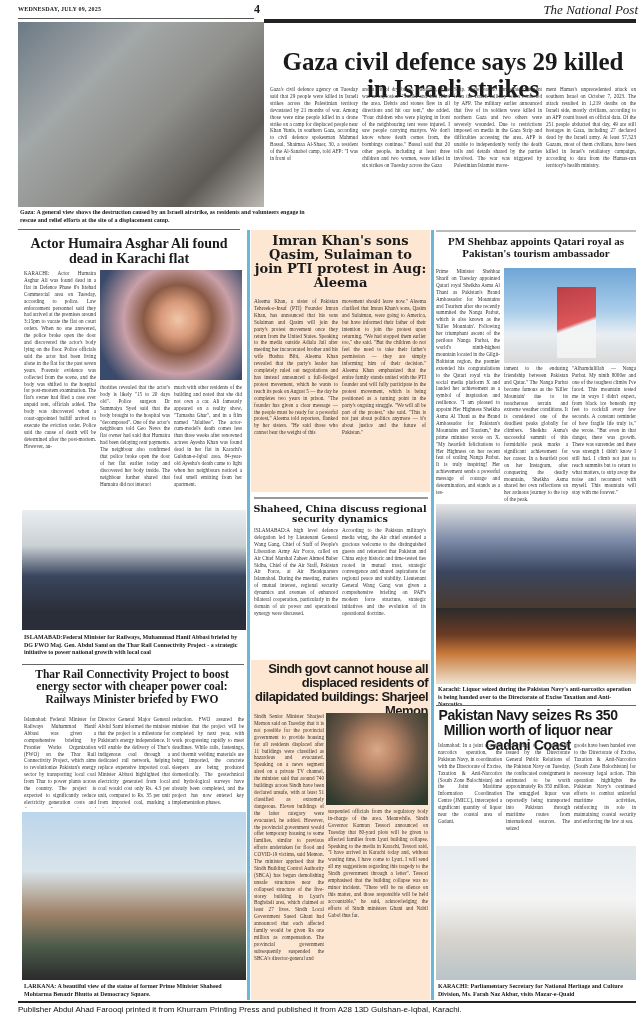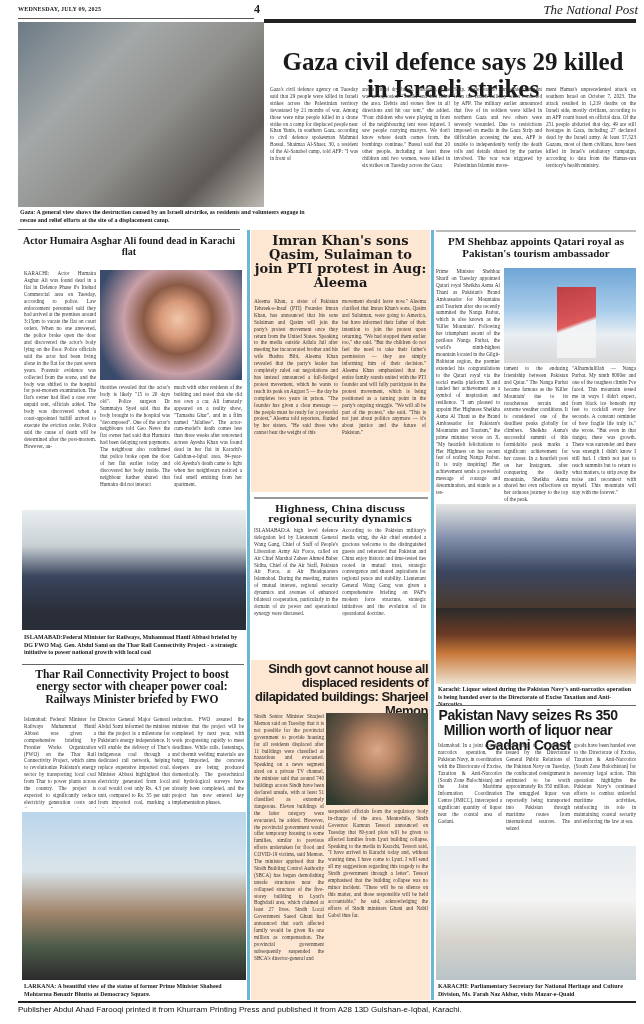--- a/index.html
+++ b/index.html
@@ -45,21 +45,21 @@
 <div class="abs caption" style="left:20px;top:209px;width:300px;">Gaza: A general view shows the destruction caused by an Israeli airstrike, as residents and volunteers engage in rescue and relief efforts at the site of a displacement camp.</div>
 <div class="abs headline" style="left:270px;top:25px;width:366px;font-size:25px;margin-top:23px;">Gaza civil defence says 29 killed in Israeli strikes</div>
 <div class="cols">
   <div class="col" style="left:270px;top:86px;width:88px;height:142px;">Gaza's civil defence agency on Tuesday said that 29 people were killed in Israeli strikes across the Palestinian territory devastated by 21 months of war. Among those were nine people killed in a drone strike on a camp for displaced people near Khan Yunis, in southern Gaza, according to civil defence spokesman Mahmud Bassal. Shaimaa Al-Shaer, 30, a resident of the Al-Sanabel camp, told AFP: "I was in front of</div>
   <div class="col" style="left:362px;top:86px;width:88px;height:142px;">and a bit of dry bread. Suddenly, there was an explosion. "Smoke and dust filled the area. Debris and stones flew in all directions and hit our tent," she added. "Four children who were playing in front of the neighbouring tent were injured. I saw people carrying martyrs. We don't know where death comes from, the bombings continue." Bassal said that 20 other people, including at least three children and two women, were killed in six strikes on Tuesday across the Gaza</div>
   <div class="col" style="left:454px;top:86px;width:88px;height:142px;">Strip. There was no immediate comment from the Israeli military when contacted by AFP. The military earlier announced that five of its soldiers were killed in northern Gaza and two others were severely wounded. Due to restrictions imposed on media in the Gaza Strip and difficulties accessing the area, AFP is unable to independently verify the death tolls and details shared by the parties involved. The war was triggered by Palestinian Islamist move-</div>
   <div class="col" style="left:546px;top:86px;width:90px;height:142px;">ment Hamas's unprecedented attack on southern Israel on October 7, 2023. The attack resulted in 1,219 deaths on the Israeli side, mostly civilians, according to an AFP count based on official data. Of the 251 people abducted that day, 49 are still hostages in Gaza, including 27 declared dead by the Israeli army. At least 57,523 Gazans, most of them civilians, have been killed in Israel's retaliatory campaign, according to data from the Hamas-run territory's health ministry.</div>
 </div>
 <div class="hrule" style="left:18px;top:229px;width:222px;"></div>
 
-<div class="abs headline" style="left:18px;top:236px;width:222px;font-size:10px;">Actor Humaira Asghar Ali found dead in Karachi flat</div>
+<div class="abs headline" style="left:18px;top:236px;width:222px;font-size:14px;">Actor Humaira Asghar Ali found dead in Karachi flat</div>
 <div class="abs photo photo-actor" style="left:100px;top:270px;width:142px;height:110px;"></div>
 <div class="cols">
   <div class="col" style="left:24px;top:270px;width:72px;height:238px;">KARACHI: Actor Humaira Asghar Ali was found dead in a flat in Defence Phase 6's Ittehad Commercial area on Tuesday, according to police. Law enforcement personnel said they had arrived at the premises around 3:15pm to vacate the flat on court orders. When no one answered, the police broke open the door and discovered the actor's body lying on the floor. Police officials said the actor had been living alone in the flat for the past seven years. Forensic evidence was collected from the scene, and the body was shifted to the hospital for post-mortem examination. The flat's owner had filed a case over unpaid rent, officials added. The body was discovered when a court-appointed bailiff arrived to execute the eviction order. Police said the cause of death will be determined after the post-mortem. However, au-</div>
   <div class="col" style="left:100px;top:384px;width:70px;height:124px;">thorities revealed that the actor's body is likely "15 to 20 days old". Police surgeon Dr Summaiya Syed said that the body brought to the hospital was "decomposed". One of the actor's neighbours told Geo News the flat owner had said that Humaira had been delaying rent payments. The neighbour also confirmed that police broke open the door of her flat earlier today and discovered her body inside. The neighbour further shared that Humaira did not interact</div>
   <div class="col" style="left:174px;top:384px;width:68px;height:124px;">much with other residents of the building and noted that she did not own a car. Ali famously appeared on a reality show, "Tamasha Ghar", and in a film named "Jalaibee". The actor-cum-model's death comes less than three weeks after renowned actress Ayesha Khan was found dead in her flat in Karachi's Gulshan-e-Iqbal area. 84-year-old Ayesha's death came to light when her neighbours noticed a foul smell emitting from her apartment.</div>
 </div>
 
 <div class="vrule-blue" style="left:247px;top:230px;height:770px;"></div>
 <div class="vrule-blue" style="left:431px;top:230px;height:770px;"></div>
 
@@ -83,21 +83,21 @@
 <div class="abs caption" style="left:24px;top:634px;width:222px;">ISLAMABAD:Federal Minister for Railways, Muhammad Hanif Abbasi briefed by DG FWO Maj. Gen. Abdul Sami on the Thar Rail Connectivity Project - a strategic initiative to power national growth with local coal</div>
 <div class="hrule" style="left:22px;top:664px;width:222px;"></div>
 <div class="abs headline" style="left:18px;top:668px;width:228px;font-size:11.5px;">Thar Rail Connectivity Project to boost energy sector with cheaper power coal: Railways Minister briefed by FWO</div>
 <div class="cols">
   <div class="col" style="left:24px;top:716px;width:72px;height:92px;">Islamabad: Federal Minister for Railways Muhammad Hanif Abbasi was given a comprehensive briefing by Frontier Works Organization (FWO) on the Thar Rail Connectivity Project, which aims to revolutionize Pakistan's energy sector by transporting local coal from Thar to power plants across the country. The project is expected to significantly reduce electricity generation costs and decrease reliance on imported coal. During the meeting, FWO</div>
   <div class="col" style="left:98px;top:716px;width:72px;height:92px;">Director General Major General Abdul Sami informed the minister that the project is a milestone for Pakistan's energy independence. It will enable the delivery of Thar's indigenous coal through a dedicated rail network, helping replace expensive imported coal. Minister Abbasi highlighted that electricity generated from local coal would cost only Rs. 4.3 per unit, compared to Rs. 35 per unit from imported coal, marking a substantial cost</div>
   <div class="col" style="left:172px;top:716px;width:72px;height:92px;">reduction. FWO assured the minister that the project will be completed by next year, with work progressing rapidly to meet deadlines. While rails, fastenings, and thermit welding materials are being imported, the concrete sleepers are being produced domestically. The geotechnical and hydrological surveys have already been completed, and the project has now entered key implementation phases.</div>
 </div>
 
 <div class="hrule" style="left:254px;top:497px;width:174px;height:2px;background:#999;"></div>
-<div class="abs headline" style="left:252px;top:504px;width:176px;font-size:9.5px;font-family:'DejaVu Serif',serif;">Highness, China discuss regional security dynamics</div>
+<div class="abs headline" style="left:252px;top:504px;width:176px;font-size:9.5px;font-family:'DejaVu Serif',serif;">Shaheed, China discuss regional security dynamics</div>
 <div class="cols">
   <div class="col" style="left:254px;top:527px;width:84px;height:130px;">ISLAMABAD:A high level defence delegation led by Lieutenant General Wang Gang, Chief of Staff of People's Liberation Army Air Force, called on Air Chief Marshal Zaheer Ahmed Baber Sidhu, Chief of the Air Staff, Pakistan Air Force, at Air Headquarters Islamabad. During the meeting, matters of mutual interest, regional security dynamics and avenues of enhanced bilateral cooperation, particularly in the domain of air power and operational synergy were discussed.</div>
   <div class="col" style="left:342px;top:527px;width:84px;height:130px;">According to the Pakistan military's media wing, the Air chief extended a gracious welcome to the distinguished guests and reiterated that Pakistan and China enjoy historic and time-tested ties rooted in mutual trust, strategic convergence and shared aspirations for regional peace and stability. Lieutenant General Wang Gang was given a comprehensive briefing on PAF's modern force structure, strategic initiatives and the evolution of its operational doctrine.</div>
 </div>
 
 <div class="abs photo photo-police" style="left:436px;top:504px;width:200px;height:104px;"></div>
 <div class="abs photo photo-liquor" style="left:436px;top:608px;width:200px;height:76px;"></div>
 <div class="abs caption" style="left:438px;top:686px;width:198px;">Karachi: Liquor seized during the Pakistan Navy's anti-narcotics operation is being handed over to the Directorate of Excise Taxation and Anti-Narcotics.</div>
 <div class="hrule" style="left:436px;top:705px;width:200px;"></div>
 <div class="abs headline" style="left:428px;top:708px;width:200px;font-size:14px;font-family:Liberation Sans, sans-serif;letter-spacing:-0.4px;">Pakistan Navy seizes Rs 350 Million worth of liquor near Gadani Coast</div>

